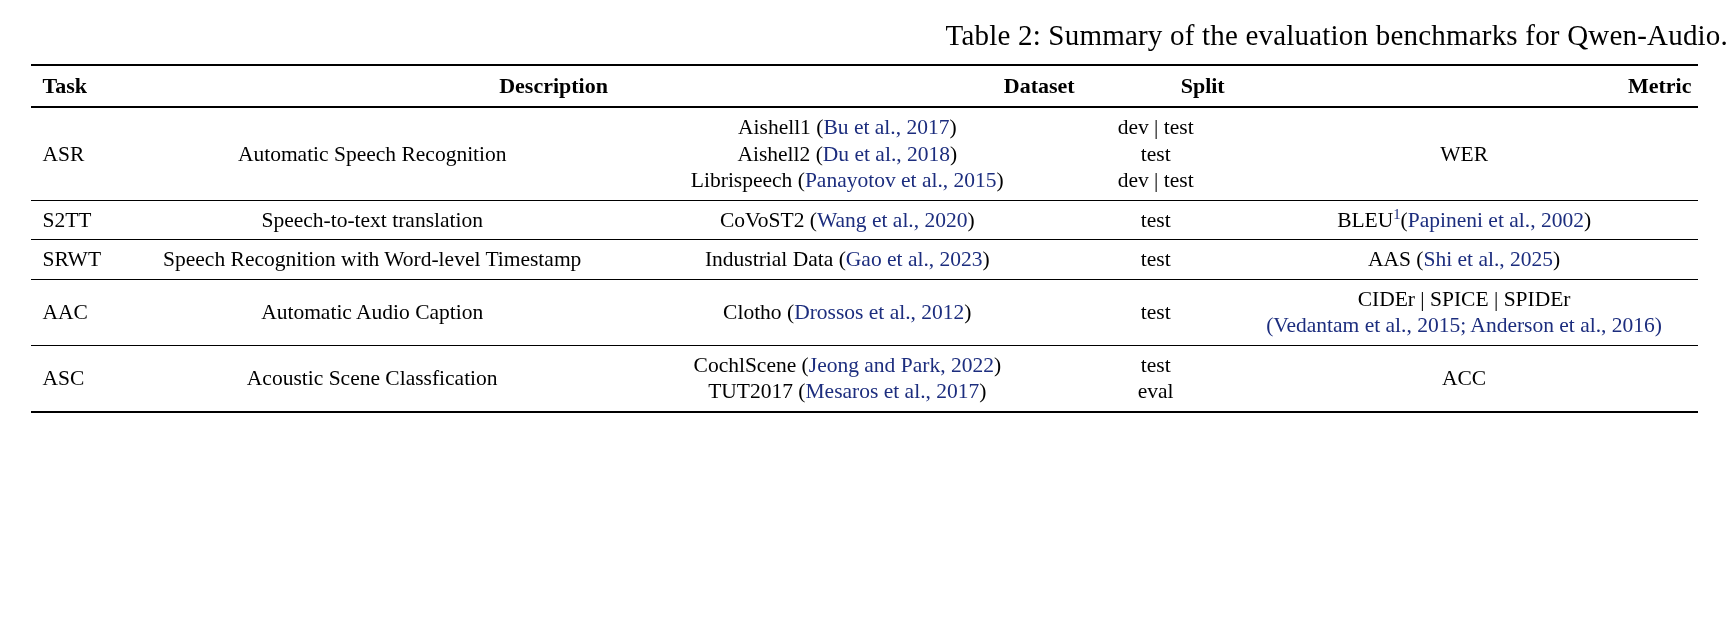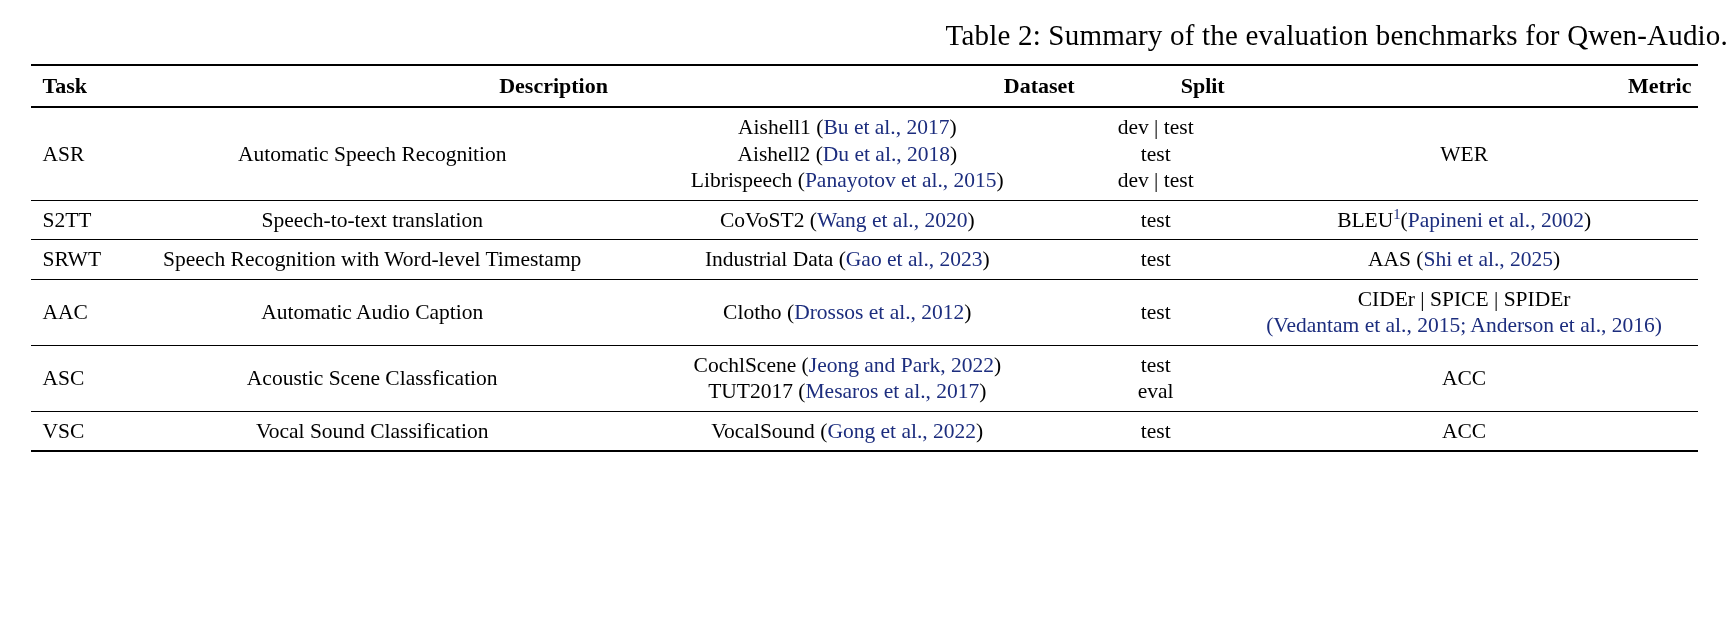--- a/index.html
+++ b/index.html
@@ -151,28 +151,15 @@
             <div class="line"><span>TUT2017 (</span><span class="cite">Mesaros et al., 2017</span><span>)</span></div>
           </td>
           <td class="split">
             <div class="line">test</div>
             <div class="line">eval</div>
           </td>
           <td class="metric">
             <div class="line"><span>ACC</span></div>
           </td>
         </tr>
-        <tr>
-          <td class="task">VSC</td>
-          <td class="desc">Vocal Sound Classification</td>
-          <td class="dataset">
-            <div class="line"><span>VocalSound (</span><span class="cite">Gong et al., 2022</span><span>)</span></div>
-          </td>
-          <td class="split">
-            <div class="line">test</div>
-          </td>
-          <td class="metric">
-            <div class="line"><span>ACC</span></div>
-          </td>
-        </tr>
       </tbody>
   </table>
 </div>
 
 </body></html>

